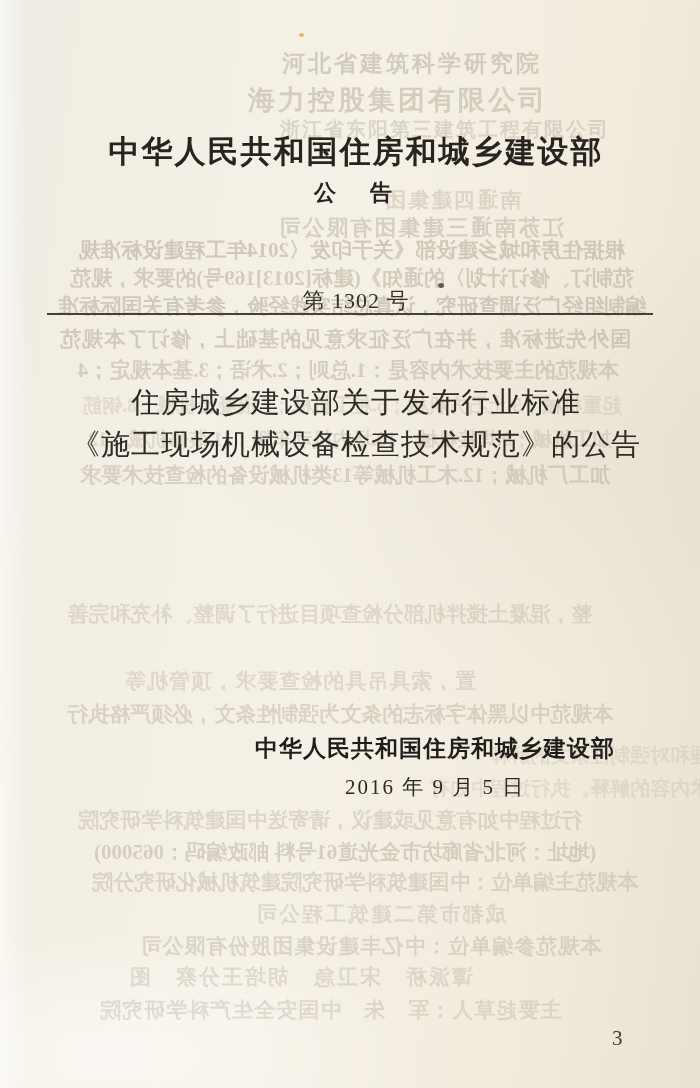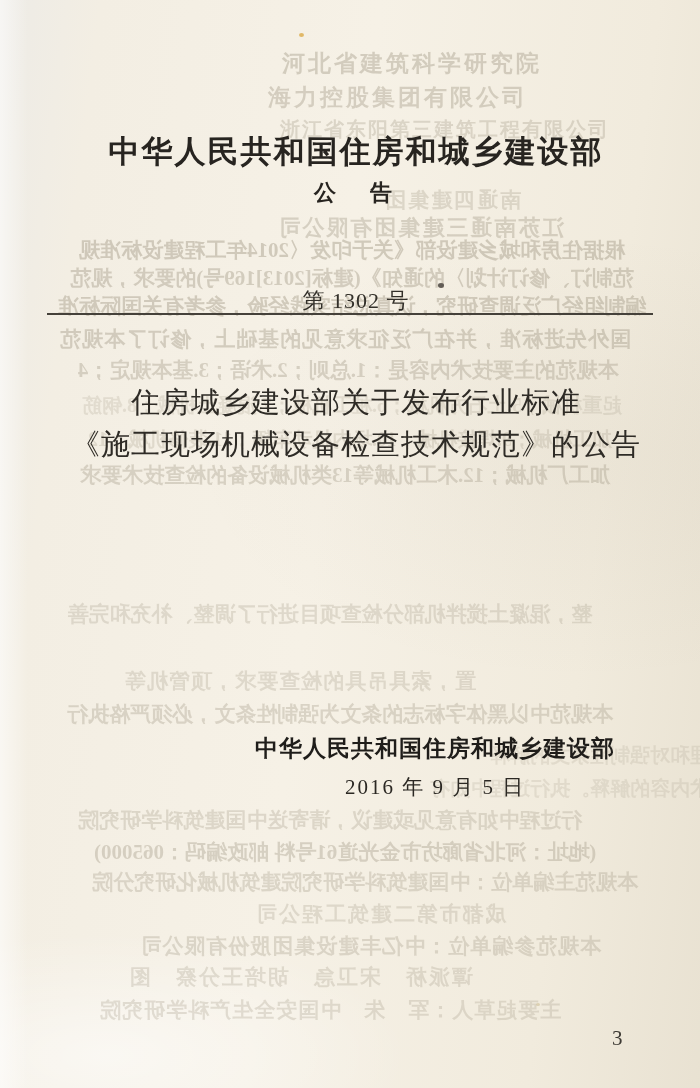--- a/index.html
+++ b/index.html
@@ -85,21 +85,21 @@
     font-size:21px;color:#3d3a34;
   }
 </style>
 </head>
 <body>
 
 <div class="page">
 
   <div class="bleed-layer">
       <div class="bleed-line" style="top: 48px; left: 412px; font-size: 23px; opacity: 0.42; letter-spacing: 3px; transform: translateX(-50%);">河北省建筑科学研究院</div>
-      <div class="bleed-line" style="top: 82px; left: 398px; font-size: 23px; opacity: 0.4; letter-spacing: 3px; transform: translateX(-50%);">海力控股集团有限公司</div>
+      <div class="bleed-line" style="top: 82px; left: 398px; font-size: 27px; opacity: 0.4; letter-spacing: 3px; transform: translateX(-50%);">海力控股集团有限公司</div>
       <div class="bleed-line" style="top: 116px; left: 445px; font-size: 20px; opacity: 0.32; letter-spacing: 2px; transform: translateX(-50%);">浙江省东阳第三建筑工程有限公司</div>
       <div class="bleed-line" style="top: 186px; left: 452px; font-size: 21px; opacity: 0.3; letter-spacing: 2px; transform: translateX(-50%) scaleX(-1);">南通四建集团</div>
       <div class="bleed-line" style="top: 213px; left: 420px; font-size: 22px; opacity: 0.38; letter-spacing: 2px; transform: translateX(-50%) scaleX(-1);">江苏南通三建集团有限公司</div>
       <div class="bleed-line" style="top: 236px; left: 352px; font-size: 21px; opacity: 0.45; letter-spacing: 0px; transform: translateX(-50%) scaleX(-1);">根据住房和城乡建设部《关于印发〈2014年工程建设标准规</div>
       <div class="bleed-line" style="top: 264px; left: 352px; font-size: 21px; opacity: 0.42; letter-spacing: 0px; transform: translateX(-50%) scaleX(-1);">范制订、修订计划〉的通知》(建标[2013]169号)的要求，规范</div>
       <div class="bleed-line" style="top: 292px; left: 352px; font-size: 21px; opacity: 0.44; letter-spacing: 0px; transform: translateX(-50%) scaleX(-1);">编制组经广泛调查研究，认真总结实践经验，参考有关国际标准</div>
       <div class="bleed-line" style="top: 325px; left: 345px; font-size: 21px; opacity: 0.42; letter-spacing: 1px; transform: translateX(-50%) scaleX(-1);">国外先进标准，并在广泛征求意见的基础上，修订了本规范</div>
       <div class="bleed-line" style="top: 356px; left: 348px; font-size: 21px; opacity: 0.38; letter-spacing: 0px; transform: translateX(-50%) scaleX(-1);">本规范的主要技术内容是：1.总则；2.术语；3.基本规定；4</div>
       <div class="bleed-line" style="top: 392px; left: 352px; font-size: 20px; opacity: 0.22; letter-spacing: 0px; transform: translateX(-50%) scaleX(-1);">起重机械；5.土石方机械；6.桩工机械；7.混凝土机械；8.钢筋</div>
       <div class="bleed-line" style="top: 426px; left: 350px; font-size: 20px; opacity: 0.26; letter-spacing: 0px; transform: translateX(-50%) scaleX(-1);">加工机械；9.焊接机械；10.场内机动车辆；11.装修机械；12</div>

